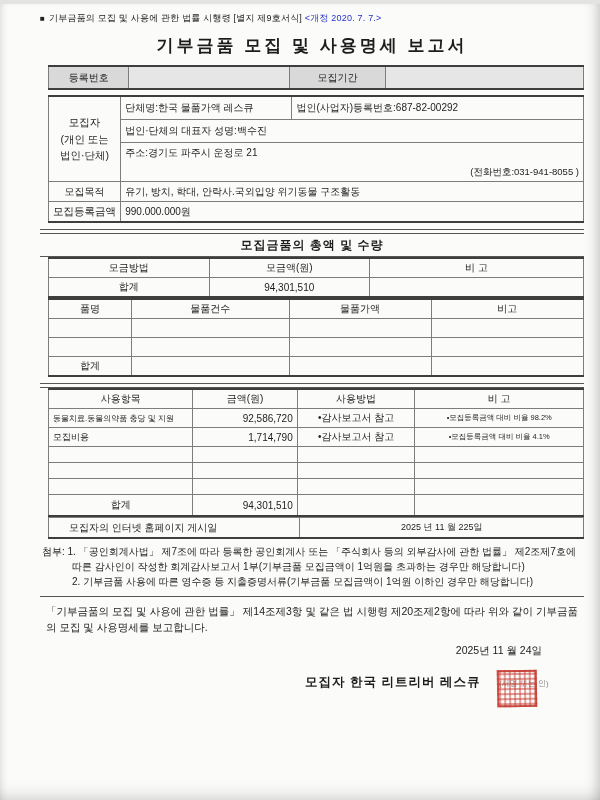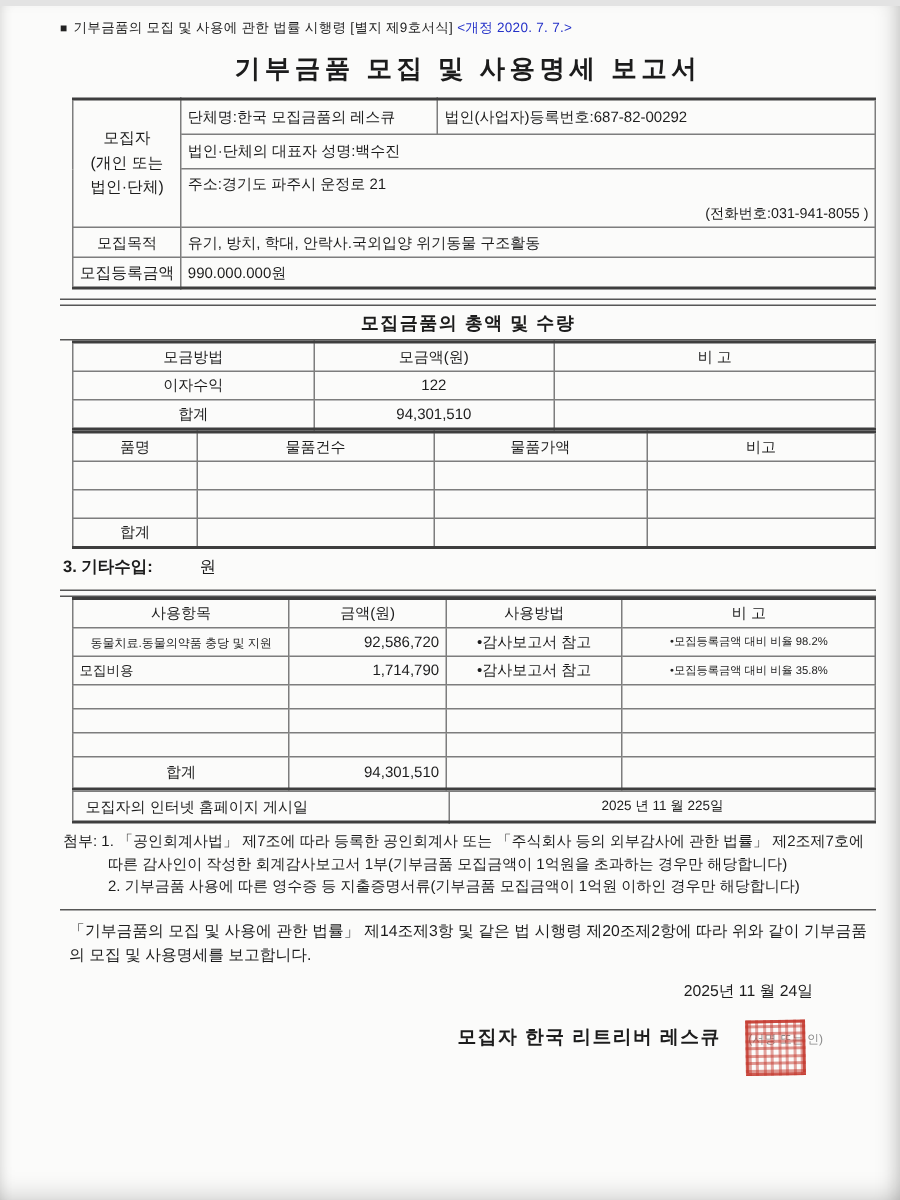--- a/index.html
+++ b/index.html
@@ -63,35 +63,51 @@
 <div class="page">
   <div class="content">
 
     <div class="form-note">
       <span class="bullet">■</span><span>기부금품의 모집 및 사용에 관한 법률 시행령 [별지 제9호서식]</span>
       <span class="revision">&lt;개정 2020. 7. 7.&gt;</span>
     </div>
 
     <div class="doc-title">기부금품 모집 및 사용명세 보고서</div>
 
+    <table class="tbl">
+      <colgroup>
+          <col style="width:15%">
+          <col style="width:30%">
+          <col style="width:18%">
+          <col style="width:37%">
+        </colgroup>
+      <tbody>
+          <tr>
+        <td class="gray-lab" style="height:19px;">등록번호</td>
+        <td class="gray-val"></td>
+        <td class="gray-lab">모집기간</td>
+        <td class="gray-val"></td>
+      </tr>
+    </tbody>
+      </table>
 
     <table class="tbl" style="margin-top:5px;">
       <colgroup>
           <col style="width:13.5%">
           <col style="width:32%">
           <col style="width:54.5%">
         </colgroup>
       <tbody>
           <tr>
         <td class="lab" rowspan="3" style="font-size:10.5px;line-height:1.6;">
           <div>모집자</div>
           <div>(개인 또는</div>
           <div>법인·단체)</div>
         </td>
-        <td style="height:20px;">단체명:한국 모집금품의 레스큐</td>
+        <td style="height:20px;">단체명:한국 물품가액 레스큐</td>
         <td>법인(사업자)등록번호:687-82-00292</td>
       </tr>
       <tr>
         <td colspan="2" style="height:20px;">법인·단체의 대표자 성명:백수진</td>
       </tr>
       <tr>
         <td colspan="2" class="addr-cell">
           <div>주소:경기도 파주시 운정로 21</div>
           <div class="phone-line">(전화번호:031-941-8055 )</div>
         </td>
@@ -117,25 +133,20 @@
           <col style="width:30%">
           <col style="width:40%">
         </colgroup>
       <tbody>
           <tr>
         <td class="lab">모금방법</td>
         <td class="lab">모금액(원)</td>
         <td class="lab">비 고</td>
       </tr>
       <tr>
-        <td class="c">이자수익</td>
-        <td class="c">122</td>
-        <td class="c"></td>
-      </tr>
-      <tr>
         <td class="c">합계</td>
         <td class="c">94,301,510</td>
         <td class="c"></td>
       </tr>
     </tbody>
       </table>
 
     <table class="tbl">
       <colgroup>
           <col style="width:15.5%">
@@ -164,52 +175,48 @@
       </tr>
       <tr>
         <td class="c">합계</td>
         <td class="c"></td>
         <td class="c"></td>
         <td class="c"></td>
       </tr>
     </tbody>
       </table>
 
-    <div class="sub-head">
-      <span>3. 기타수입:</span>
-      <span style="font-weight:normal;margin-left:28px;">원</span>
-    </div>
 
     <div class="dline"></div>
 
     <table class="tbl">
       <colgroup>
           <col style="width:27%">
           <col style="width:19.5%">
           <col style="width:22%">
           <col style="width:31.5%">
         </colgroup>
       <tbody>
           <tr>
         <td class="lab">사용항목</td>
         <td class="lab">금액(원)</td>
         <td class="lab">사용방법</td>
         <td class="lab">비 고</td>
       </tr>
       <tr>
-        <td class="tiny" style="font-size:8px;text-align:center;">동물치료.동물의약품 충당 및 지원</td>
+        <td class="tiny" style="font-size:8px;">동물치료.동물의약품 충당 및 지원</td>
         <td class="r">92,586,720</td>
         <td class="c">•감사보고서 참고</td>
         <td class="c tiny">•모집등록금액 대비 비율 98.2%</td>
       </tr>
       <tr>
         <td style="font-size:9px;">모집비용</td>
         <td class="r">1,714,790</td>
         <td class="c">•감사보고서 참고</td>
-        <td class="c tiny">•모집등록금액 대비 비율 35.8%</td>
+        <td class="c tiny">•모집등록금액 대비 비율 4.1%</td>
       </tr>
       <tr class="empty-row">
         <td></td>
         <td></td>
         <td></td>
         <td></td>
       </tr>
       <tr class="empty-row">
         <td></td>
         <td></td>
@@ -231,21 +238,21 @@
     </tbody>
       </table>
 
     <table style="border-top:none;border-bottom:2px solid #3e3e3e;">
       <colgroup>
           <col style="width:47%">
           <col style="width:53%">
         </colgroup>
       <tbody>
           <tr>
-        <td style="height:17px;padding-left:8px;">모집자의 인터넷 홈페이지 게시일</td>
+        <td style="height:17px;padding-left:20px;">모집자의 인터넷 홈페이지 게시일</td>
         <td class="c" style="font-size:9px;">2025 년 11 월 225일</td>
       </tr>
     </tbody>
       </table>
 
     <div class="attach">
       <span class="ind">
         <span>첨부: 1.</span>
         <span>「공인회계사법」 제7조에 따라 등록한 공인회계사 또는 「주식회사 등의 외부감사에 관한 법률」 제2조제7호에 따른 감사인이 작성한 회계감사보고서 1부(기부금품 모집금액이 1억원을 초과하는 경우만 해당합니다)</span>
       </span>

